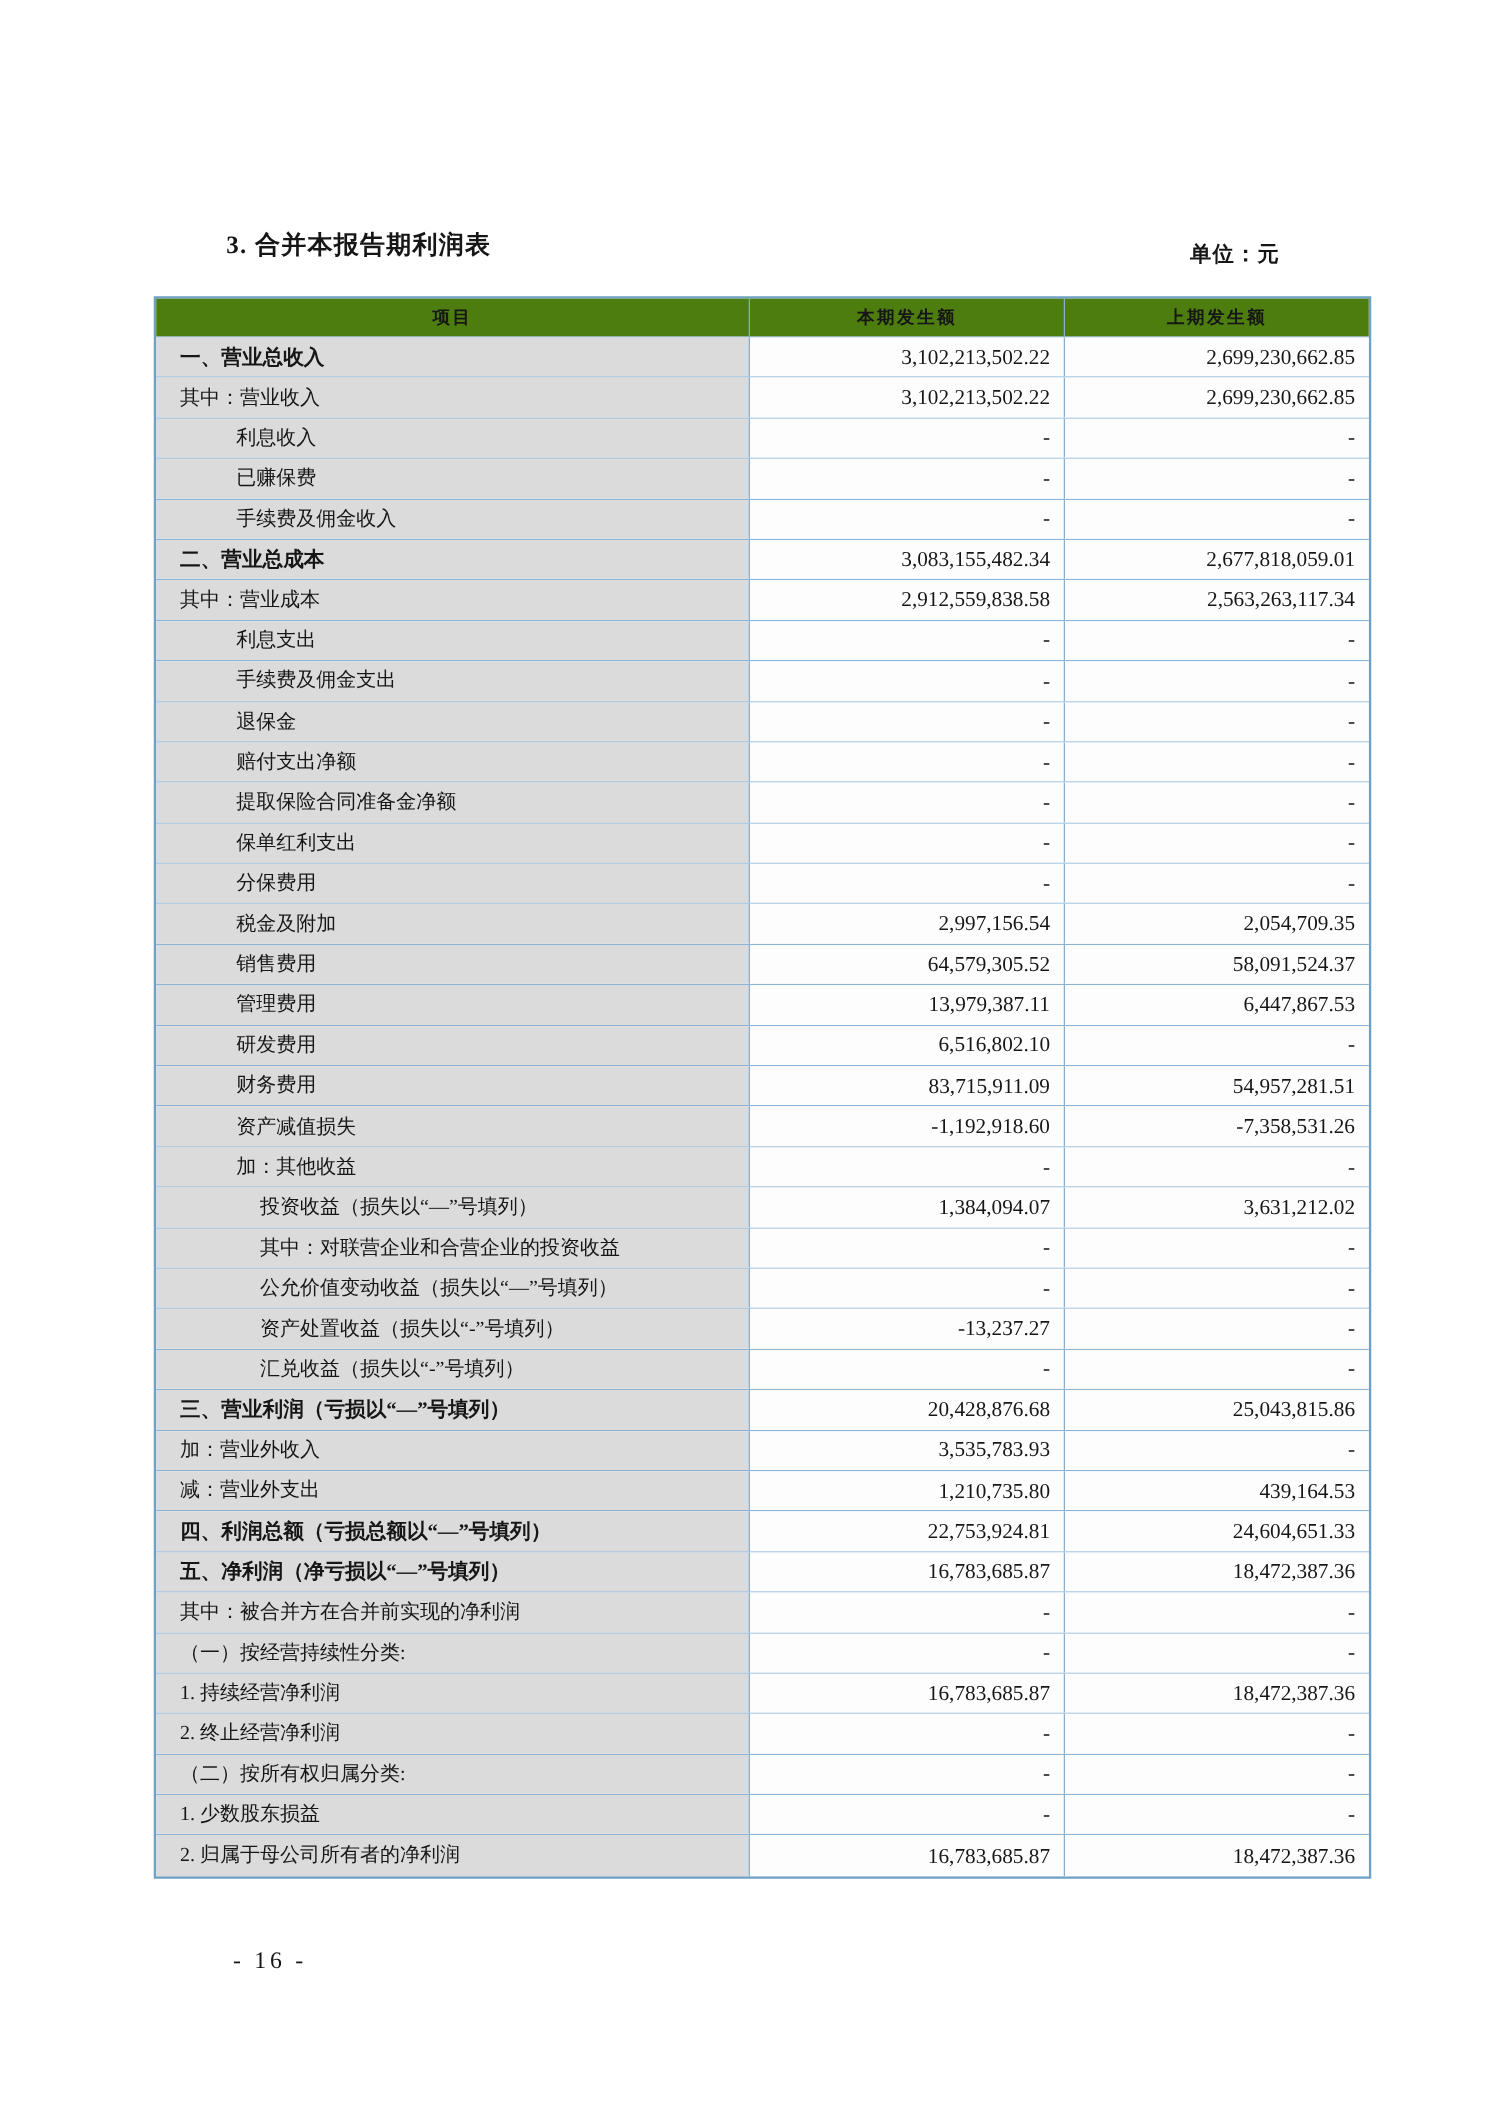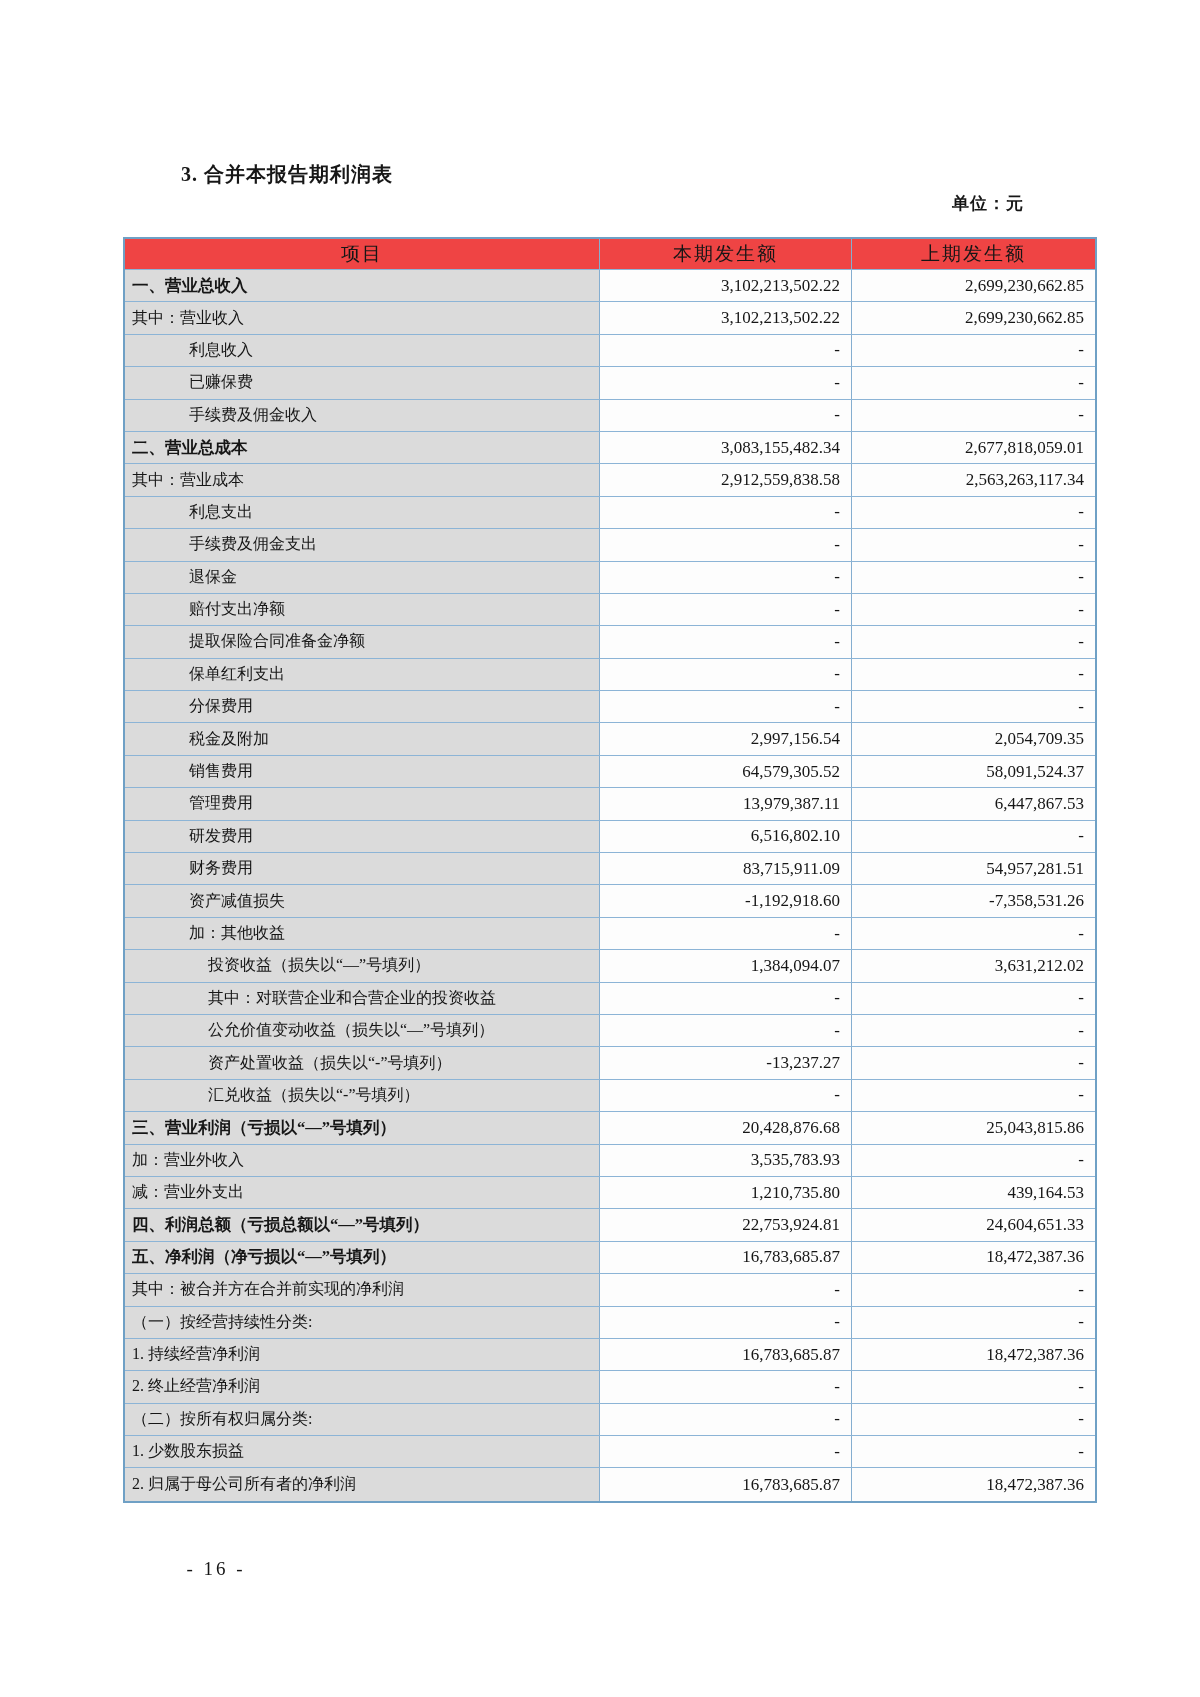--- a/index.html
+++ b/index.html
@@ -8,21 +8,21 @@
     position: relative;
     width: 1200px;
     height: 1697px;
     font-family: "Liberation Serif", "DejaVu Serif", serif;
     color: #161616;
     overflow: hidden;
   }
   .doc-title {
     position: absolute;
     left: 181px;
-    top: 161px;
+    top: 182px;
     font-size: 20px;
     font-weight: bold;
     letter-spacing: 1px;
     white-space: nowrap;
   }
   .unit-label {
     position: absolute;
     left: 800px;
     top: 192px;
     width: 224px;
@@ -67,29 +67,29 @@
     justify-content: flex-end;
     padding-right: 11px;
     font-size: 17px;
   }
   .col-num2 {
     width: 243.5px;
     flex: 1;
     border-right: none;
   }
   .t-header .t-cell {
-    background: #ef4444;
+    background: #4d7c0f;
     justify-content: center;
     padding-right: 0;
-    font-weight: normal;
-    font-size: 19px;
+    font-weight: bold;
+    font-size: 14px;
     letter-spacing: 2px;
   }
   .b { font-weight: bold; font-size: 16.5px; }
-  .ind0 { padding-left: 7px; }
+  .ind0 { padding-left: 19px; }
   .ind1 { padding-left: 64px; }
   .ind2 { padding-left: 83px; }
   .page-number {
     position: absolute;
     left: 156px;
     top: 1558px;
     width: 120px;
     text-align: center;
     font-size: 19px;
     letter-spacing: 3px;

